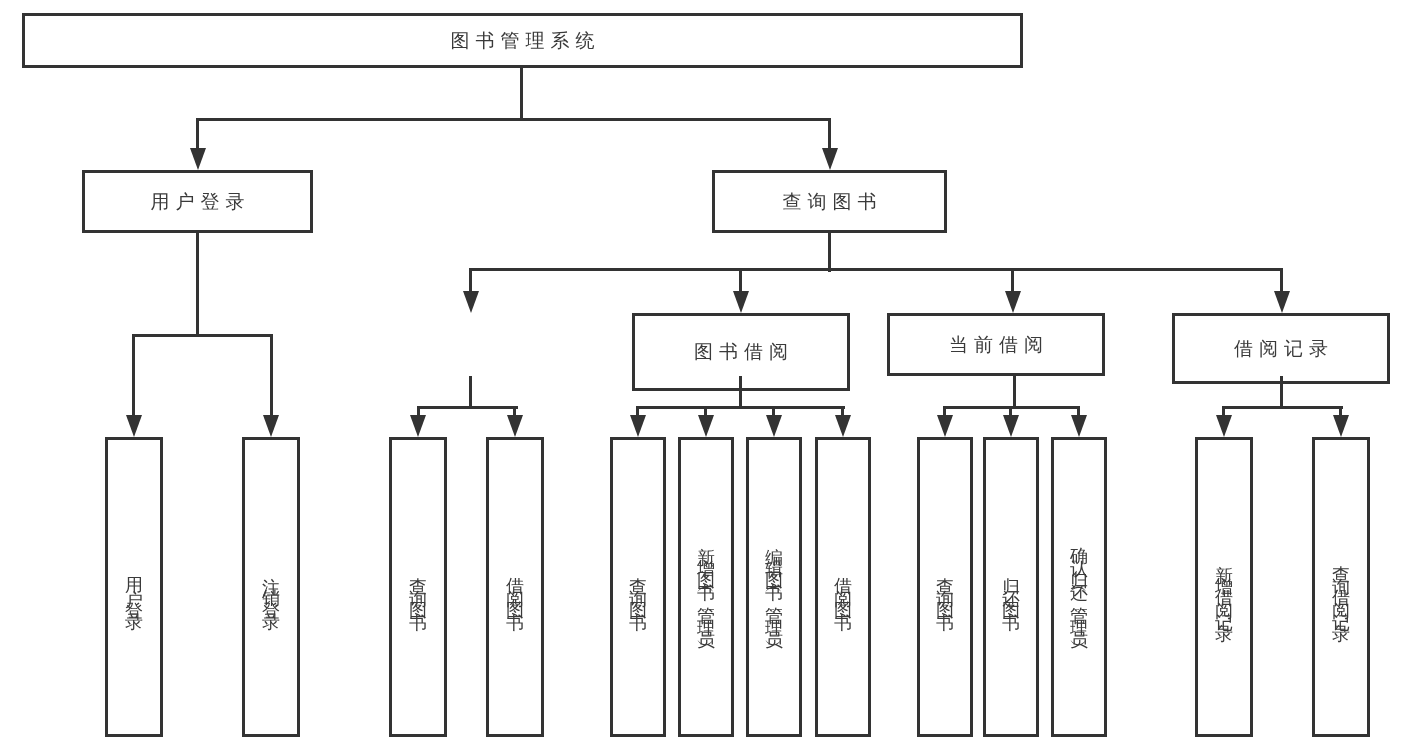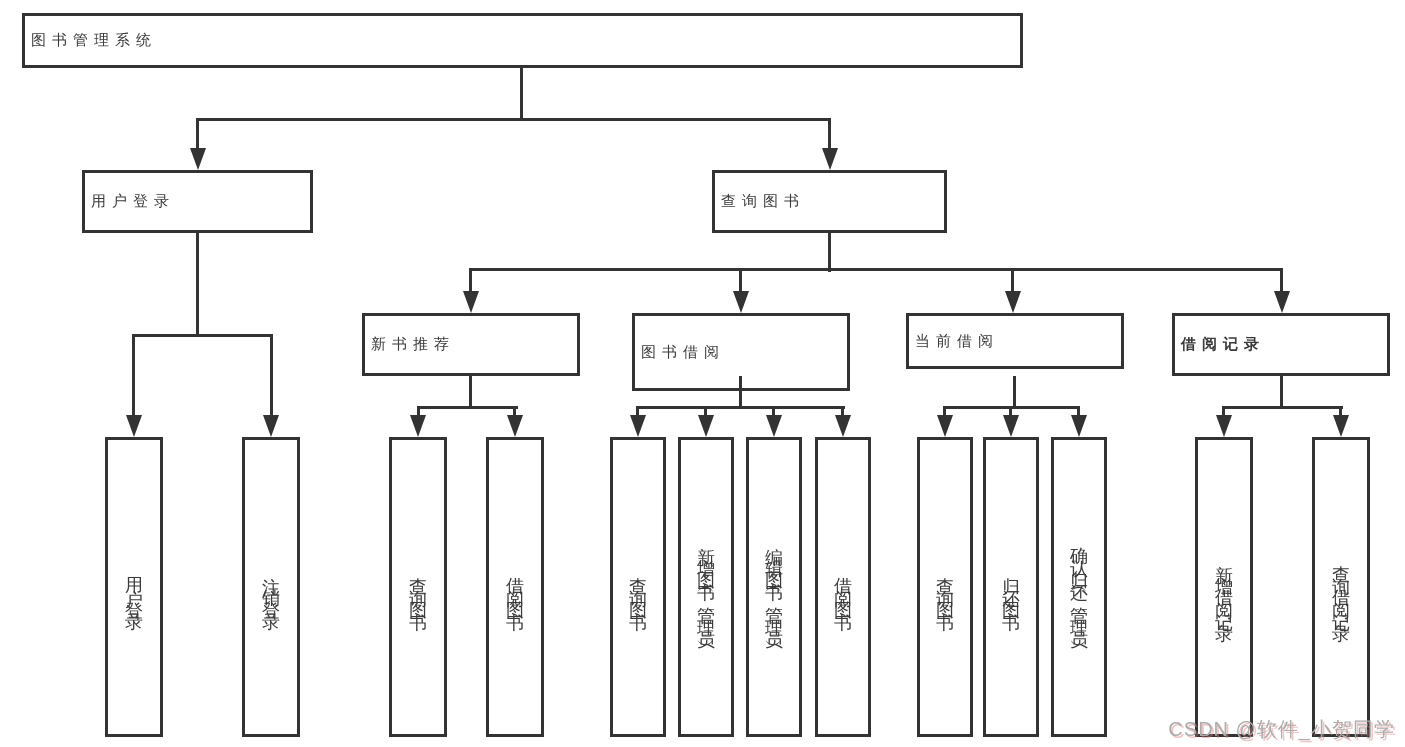--- a/index.html
+++ b/index.html
@@ -14,22 +14,22 @@
     overflow:hidden;
     font-family:"Liberation Sans","DejaVu Sans",sans-serif;
     color:var(--text);
   }
   
   .node{
     position:absolute;
     box-sizing:border-box;
     border:3px solid var(--line);
     background:#ffffff;
-    display:flex;align-items:center;justify-content:flex-start;
-    font-size:15px;letter-spacing:6px;text-indent:6px;
+    display:flex;align-items:center;justify-content:center;
+    font-size:19px;letter-spacing:6px;text-indent:6px;
     color:var(--text);
     white-space:nowrap;
   }
   
   .leaf{
     position:absolute;
     box-sizing:border-box;
     border:3px solid var(--line);
     background:#ffffff;
     display:flex;align-items:center;justify-content:center;
@@ -99,30 +99,27 @@
   <div class="hl" style="left:469px;top:268px;width:814px;"></div>
   <div class="vl" style="left:469px;top:268px;height:25px;"></div>
   <div class="vl" style="left:739px;top:268px;height:25px;"></div>
   <div class="vl" style="left:1011px;top:268px;height:25px;"></div>
   <div class="vl" style="left:1280px;top:268px;height:25px;"></div>
   <div class="ah" style="left:463px;top:291px;"></div>
   <div class="ah" style="left:733px;top:291px;"></div>
   <div class="ah" style="left:1005px;top:291px;"></div>
   <div class="ah" style="left:1274px;top:291px;"></div>
 
-  <div class="node" style="left:362px;top:313px;width:218px;height:63px;">
-    <span>新书推荐</span>
-  </div>
   <div class="node" style="left:632px;top:313px;width:218px;height:78px;">
     <span>图书借阅</span>
   </div>
-  <div class="node" style="left:906px;top:313px;width:218px;height:56px;">
+  <div class="node" style="left:887px;top:313px;width:218px;height:63px;">
     <span>当前借阅</span>
   </div>
-  <div class="node" style="left:1172px;top:313px;width:218px;height:63px;font-weight:bold;">
+  <div class="node" style="left:1172px;top:313px;width:218px;height:71px;">
     <span>借阅记录</span>
   </div>
 
   <div class="vl" style="left:469px;top:376px;height:33px;"></div>
   <div class="hl" style="left:417px;top:406px;width:101px;"></div>
   <div class="vl" style="left:417px;top:406px;height:14px;"></div>
   <div class="vl" style="left:513px;top:406px;height:14px;"></div>
   <div class="ah" style="left:410px;top:415px;"></div>
   <div class="ah" style="left:507px;top:415px;"></div>
 
@@ -190,15 +187,14 @@
     <span>确认归还（管理员）</span>
   </div>
 
   <div class="leaf" style="left:1195px;width:58px;">
     <span>新增借阅记录</span>
   </div>
   <div class="leaf" style="left:1312px;width:58px;">
     <span>查询借阅记录</span>
   </div>
 
-  <div class="watermark">CSDN @软件_小贺同学</div>
 
 </div>
 
 </body></html>

